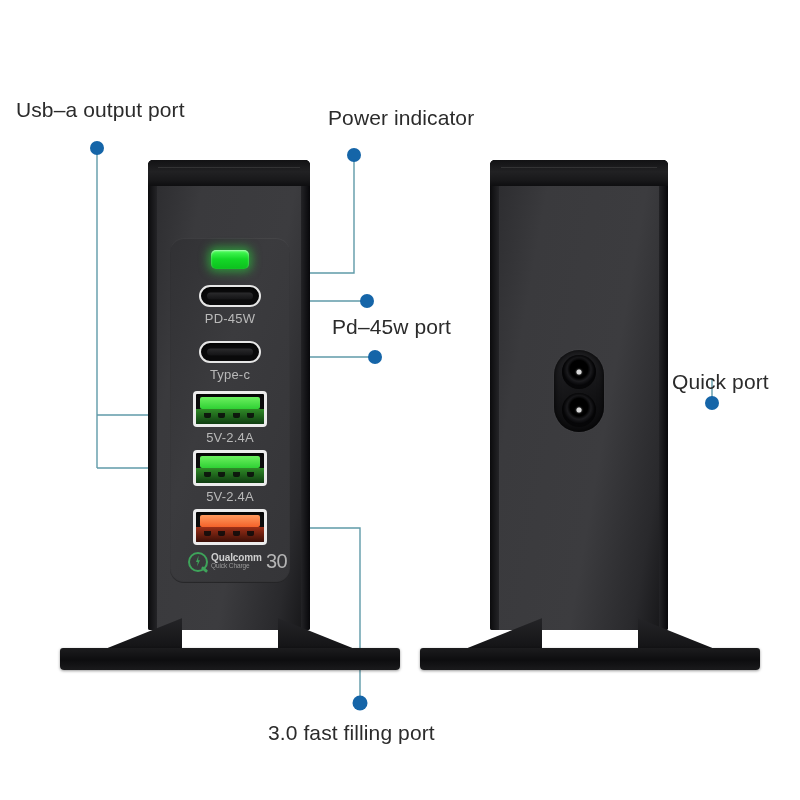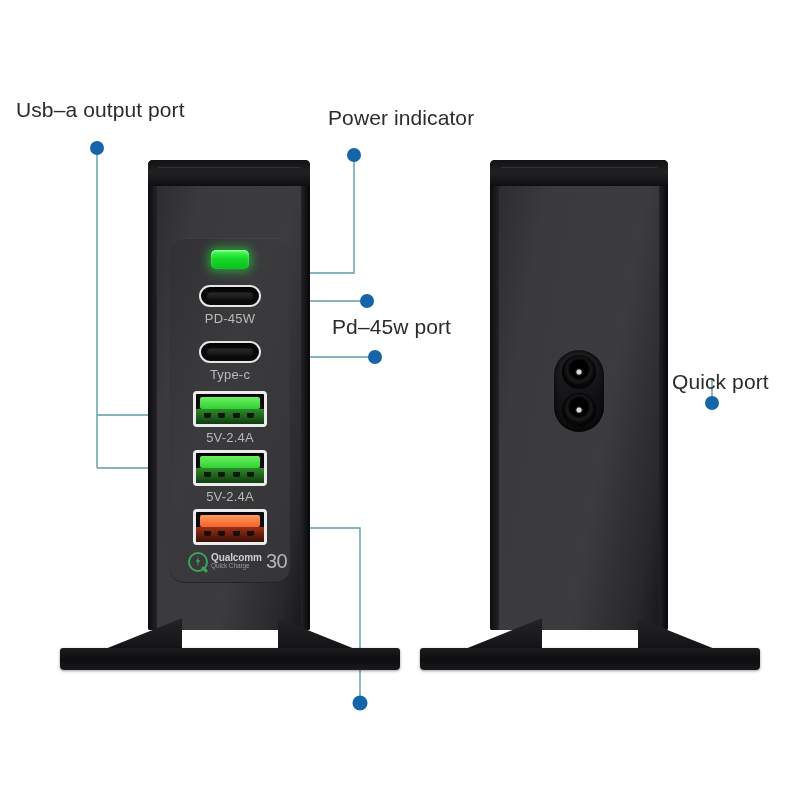--- a/index.html
+++ b/index.html
@@ -317,20 +317,21 @@
 
   <div class="ann-label" style="left:328px; top:107px;">Power indicator</div>
 
   <div class="ann-label" style="left:16px; top:99px;">Usb–a output port</div>
 
   <div class="ann-label" style="left:332px; top:316px;">Pd–45w port</div>
 
 
   <div class="ann-label" style="left:672px; top:371px;">Quick port</div>
 
+  <div class="ann-label" style="left:268px; top:722px;">3.0 fast filling port</div>
 
   <div class="device" style="left:60px; top:160px; width:340px; height:510px;">
 
     <div class="tower" style="left:88px; top:0; width:162px; height:470px;">
       <div class="tower-face"></div>
       <div class="tower-edge-l"></div>
       <div class="tower-edge-r"></div>
       <div class="tower-cap"></div>
 
       <div class="port-panel" style="left:22px; top:78px; width:120px; height:345px;">

